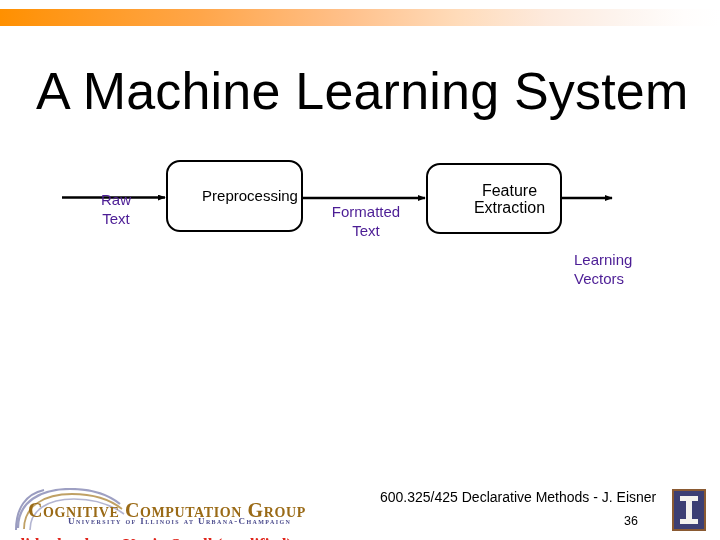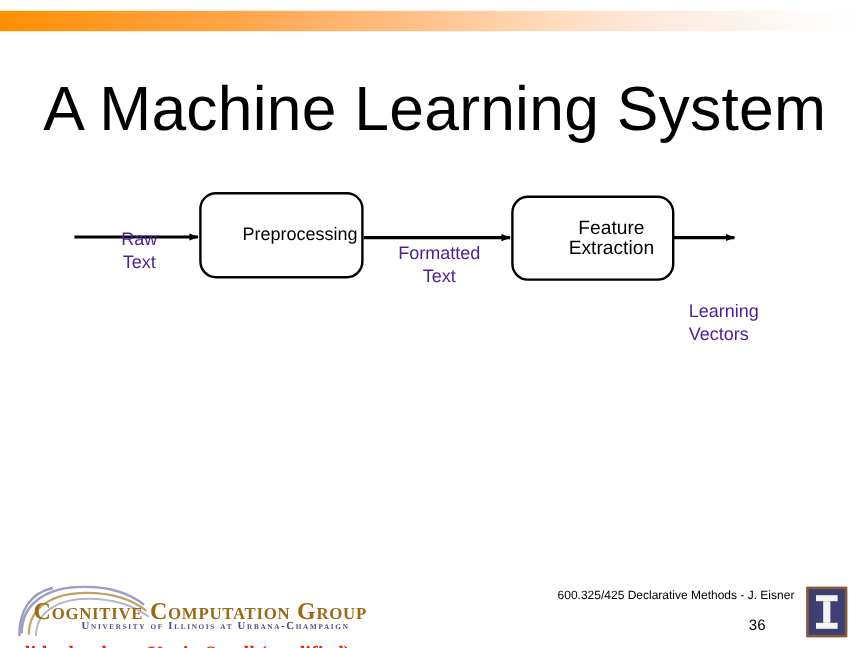--- a/index.html
+++ b/index.html
@@ -112,22 +112,21 @@
     left: 0; top: 0;
     width: 720px; height: 540px;
   }
 
   
   #footer-course {
     position: absolute;
     left: 380px;
     top: 489px;
     width: 282px;
-    text-align: right;
-    font-size: 10px;
+    font-size: 14px;
     line-height: 16px;
     color: #000000;
     white-space: nowrap;
   }
   #page-number {
     position: absolute;
     left: 600px;
     top: 513px;
     width: 62px;
     text-align: center;

